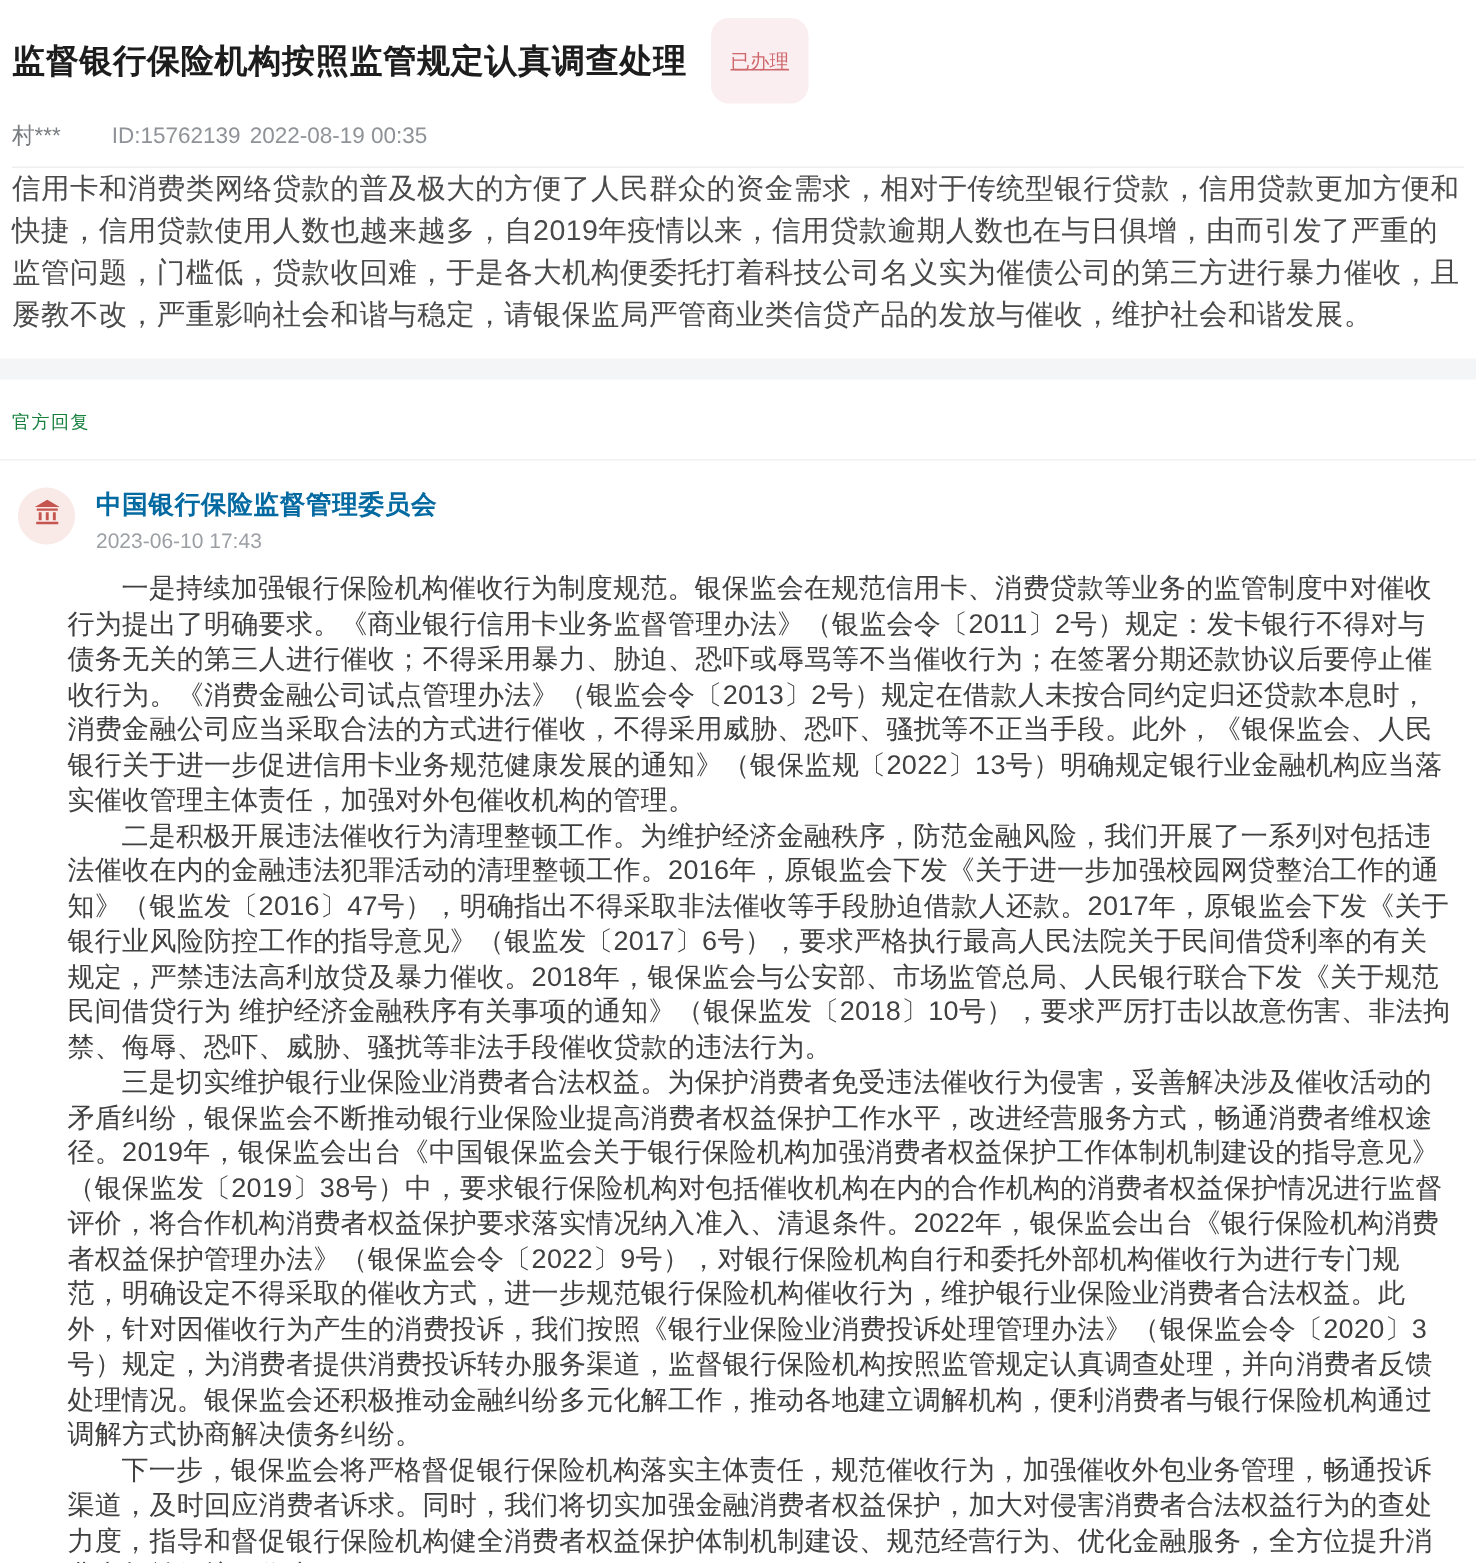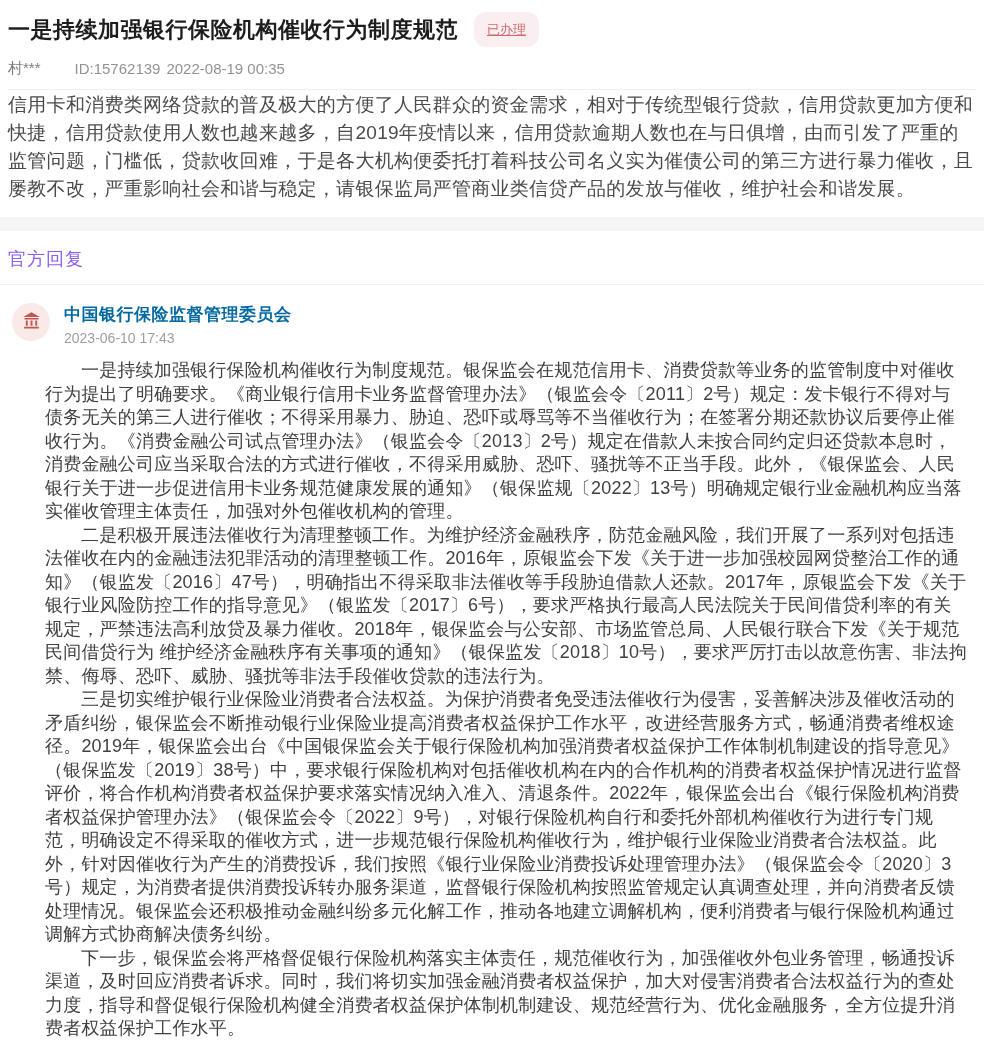--- a/index.html
+++ b/index.html
@@ -16,41 +16,41 @@
   .title-row { display: flex; align-items: center; gap: 16px; padding-top: 2px; }
   .page-title {
     font-size: 22px; font-weight: 700; color: #1d1d1d;
     letter-spacing: 0.5px; line-height: 30px;
   }
   .status-badge {
     display: inline-block; flex: none;
     font-size: 13px; line-height: 1;
     color: var(--badge-text, #cf686d);
     background: var(--badge-bg, #fbeef0);
-    border-radius: 12px; padding: 11px 13px; text-decoration: underline;
+    border-radius: 12px; padding: 22px 13px; text-decoration: underline;
   }
   .meta-row {
     margin-top: 12px; font-size: 15px; color: #8f9398;
     display: flex; align-items: center;
   }
   .meta-row .author { color: #797d82; margin-right: 34px; }
   .meta-row .post-id { margin-right: 6px; }
   .divider { border-bottom: 1px solid #efefef; margin-top: 11px; }
   .question-text {
     margin-top: 1px; font-size: 19px; line-height: 28px;
     color: #4a4a4a; letter-spacing: 0.3px;
   }
 
   
   .page-gap { height: 14px; }
 
   
   .reply-card { padding: 18px 0 22px 0; }
   .section-title {
-    padding: 0 8px; font-size: 18px; color: #8b5cf6;
+    padding: 0 8px; font-size: 12px; color: #15803d;
     letter-spacing: 1px; line-height: 20px;
   }
   .reply-card .divider { margin-top: 15px; border-color: #f1f1f1; }
   .agency-row {
     display: flex; align-items: flex-start;
     padding: 18px 8px 0 12px;
   }
   .agency-avatar {
     width: 38px; height: 38px; border-radius: 50%; flex: none;
     background: var(--icon-bg, #f9e9e7);
@@ -68,21 +68,21 @@
     font-size: 18px; line-height: 23.5px; color: #404040;
     letter-spacing: 0.2px;
   }
   .reply-body p { text-indent: 2em; margin: 0; }
 </style>
 </head>
 <body>
 
 <div class="card question-card">
   <div class="title-row">
-    <h1 class="page-title">一是持续加强银行保险机构催收行为制度规范</h1>
+    <h1 class="page-title">监督银行保险机构按照监管规定认真调查处理</h1>
     <span class="status-badge">已办理</span>
   </div>
   <div class="meta-row">
     <span class="author">村***</span>
     <span class="post-id">ID:15762139</span>
     <span class="post-time">2022-08-19 00:35</span>
   </div>
   <div class="divider"></div>
   <div class="question-text">信用卡和消费类网络贷款的普及极大的方便了人民群众的资金需求，相对于传统型银行贷款，信用贷款更加方便和快捷，信用贷款使用人数也越来越多，自2019年疫情以来，信用贷款逾期人数也在与日俱增，由而引发了严重的监管问题，门槛低，贷款收回难，于是各大机构便委托打着科技公司名义实为催债公司的第三方进行暴力催收，且屡教不改，严重影响社会和谐与稳定，请银保监局严管商业类信贷产品的发放与催收，维护社会和谐发展。</div>
 </div>

